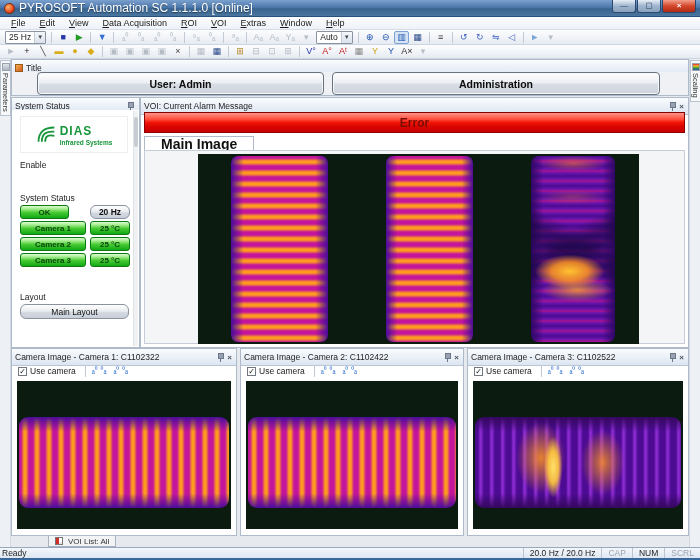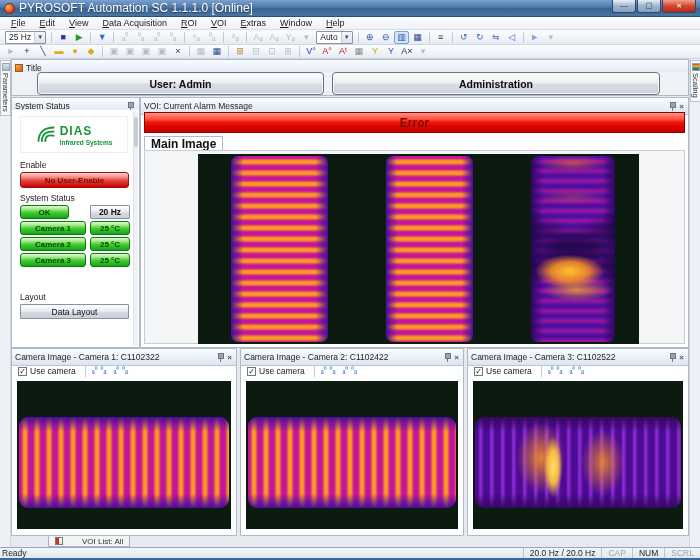--- a/index.html
+++ b/index.html
@@ -58,29 +58,29 @@
 
 #sys-panel{left:11px;top:38px;width:129px;height:251px}
 #sys-body{position:absolute;left:0;top:12px;right:0;bottom:0;background:#fff}
 #dias-logo{position:absolute;left:8px;top:6px;width:108px;height:37px;background:#fff;border:1px solid #eee;display:flex;align-items:center;justify-content:center;gap:4px}
 #dias-text .b{font-size:12px;font-weight:bold;letter-spacing:1px;color:var(--brand,#18953a);line-height:15px}
 #dias-text .s{font-size:6.5px;font-weight:bold;color:var(--brand,#18953a);text-align:right}
 .sys-label{position:absolute;left:8px;font-size:8.5px;color:#222}
 .gbtn,.rbtn,.svbtn{position:absolute;border-radius:3px;font-weight:bold;font-size:8px;display:flex;align-items:center;justify-content:center;white-space:nowrap}
 .gbtn{border:1px solid var(--green-border,#0c7a12);background:linear-gradient(180deg,rgba(255,255,255,.7),rgba(255,255,255,0) 52%),linear-gradient(180deg,var(--green-top,#8af05e),var(--green-bot,#10a912));color:var(--green-text,#07470b)}
 .rbtn{border:1px solid #9a1208;background:linear-gradient(180deg,rgba(255,255,255,.55),rgba(255,255,255,0) 52%),linear-gradient(180deg,var(--red-top,#ff9488),var(--red-bot,#cb0000));color:var(--red-text,#7c0b00)}
-.svbtn{border:1px solid #8a92a0;background:linear-gradient(180deg,#ffffff,#e8ebef 48%,#d4d9e0 58%,#c9cfda);color:#111;font-weight:normal;font-size:8.5px;border-radius:1px}
+.svbtn{border:1px solid #8a92a0;background:linear-gradient(180deg,#ffffff,#e8ebef 48%,#d4d9e0 58%,#c9cfda);color:#111;font-weight:normal;font-size:8.5px;border-radius:6px}
 .vscroll{position:absolute;right:1px;top:13px;bottom:1px;width:5px;background:#f0f1f3;border-left:1px solid #dfe2e6}
 .vscroll .thumb{position:absolute;left:0;right:0;top:6px;height:30px;background:#c8cdd4;border-radius:2px}
 
 
 #voi-panel{left:140px;top:38px;width:549px;height:251px}
 #alarm-banner{position:absolute;left:3px;right:3px;top:14px;height:21px;border:1px solid #8a0000;background:linear-gradient(180deg,var(--red-top,#ff9488) 0%,#ff5140 32%,var(--red-mid,#f31405) 50%,#d80600 72%,var(--red-bot,#cb0000) 100%);display:flex;align-items:center;justify-content:center;font-size:12px;font-weight:bold;color:var(--red-text,#7c0b00)}
 #voi-tabstrip{position:absolute;left:3px;right:3px;top:37px;height:15px;display:flex;align-items:flex-end}
-#main-image-tab{height:14px;padding:0 6px;background:#fff;border:1px solid #aeb9c9;border-bottom:none;font-size:12px;font-weight:bold;color:#111;display:flex;align-items:center}
+#main-image-tab{height:14px;padding:0 16px;background:#fff;border:1px solid #aeb9c9;border-bottom:none;font-size:14px;font-weight:bold;color:#111;display:flex;align-items:center}
 #voi-page{position:absolute;left:3px;right:3px;top:52px;bottom:3px;background:#f4f5f6;border:1px solid #c6cdd8}
 #main-image{position:absolute;left:53px;top:3px;width:441px;height:190px;background:var(--th-bg,#0b1b10)}
 .coil{position:absolute;top:2px;bottom:2px;border-radius:7px}
 .coil.normal{background:
  linear-gradient(90deg,var(--th-edge,#4a0c9a) 0%,rgba(74,12,154,0) 13%,rgba(74,12,154,0) 87%,var(--th-edge,#4a0c9a) 100%),
  repeating-linear-gradient(180deg,var(--th-body,#c4169b) 0px,var(--th-body,#c4169b) 2px,var(--th-stripe,#ff9a20) 5px,var(--th-stripe,#ff9a20) 7px,var(--th-body,#c4169b) 10px,var(--th-body,#c4169b) 11px)}
 #coil-1{left:33px;width:97px}
 #coil-2{left:188px;width:87px}
 #coil-3{left:333px;width:84px;background:
  radial-gradient(ellipse 60% 6% at 50% 4%,rgba(255,120,40,.55),rgba(255,120,40,0) 70%),
@@ -108,21 +108,21 @@
  repeating-linear-gradient(90deg,var(--th-body,#c4169b) 0px,var(--th-body,#c4169b) 2px,var(--th-stripe,#ff9a20) 5px,var(--th-stripe,#ff9a20) 7px,var(--th-body,#c4169b) 10px,var(--th-body,#c4169b) 12px)}
 .band.fault{background:
  radial-gradient(ellipse 6% 45% at 38% 55%,#ffe06a 0%,rgba(255,200,60,.9) 40%,rgba(255,200,60,0) 75%),
  radial-gradient(ellipse 16% 52% at 32% 45%,rgba(255,150,30,.85),rgba(255,150,30,0) 75%),
  radial-gradient(ellipse 14% 48% at 62% 50%,rgba(255,150,30,.8),rgba(255,150,30,0) 75%),
  linear-gradient(180deg,#35085e 0%,rgba(53,8,94,0) 16%,rgba(53,8,94,0) 84%,#35085e 100%),
  repeating-linear-gradient(90deg,var(--th-cold,#4c0b92) 0px,var(--th-cold,#4c0b92) 3px,#8a2ad0 5px,#8a2ad0 6px,var(--th-cold,#4c0b92) 9px,var(--th-cold,#4c0b92) 11px)}
 
 
 #voi-list-row{position:absolute;left:11px;top:477px;width:678px;height:11px;background:#e6e9ee}
-#voi-list-tab{position:absolute;left:37px;top:0;height:11px;padding:0 6px;background:#f2f3f5;border:1px solid #a9b2bf;border-top:none;display:flex;align-items:center;gap:19px;font-size:8px;color:#333}
+#voi-list-tab{position:absolute;left:37px;top:0;height:11px;padding:0 6px;background:#f2f3f5;border:1px solid #a9b2bf;border-top:none;display:flex;align-items:center;gap:5px;font-size:8px;color:#333}
 #voi-list-icon{width:8px;height:8px;background:#fff;border:1px solid #777;box-shadow:inset 3px 0 0 #d03028,inset 0 -2px 0 #e8e8e8}
 #statusbar{position:absolute;left:0;top:547px;width:700px;height:13px;background:linear-gradient(180deg,#f4f7fb,#dfe7f2);border-top:1px solid #98a8bf;border-bottom:2px solid #3a679c;display:flex;align-items:center;font-size:8.5px;color:#222}
 #status-ready{padding-left:2px;flex:1}
 .scell{border-left:1px solid #b9c3d0;height:100%;display:flex;align-items:center;padding:0 6px;white-space:nowrap}
 .scell.dim{color:#9aa4b2}
 </style>
 </head>
 <body>
 
 <div id="win">
@@ -268,37 +268,36 @@
               <path d="M7 20 C7 11, 12 7, 22 8"></path>
               <path d="M11 20 C11 14, 14 11, 22 13"></path>
             </g>
           </svg>
           <span id="dias-text">
             <div class="b">DIAS</div>
             <div class="s">Infrared Systems</div>
           </span>
         </div>
         <span class="sys-label" style="top:50px">Enable</span>
-        <div class="rbtn" style="left:8px;top:62px;width:109px;height:16px">No User-Enable</div>
         <span class="sys-label" style="top:83px">System Status</span>
 
         <div class="gbtn" style="left:8px;top:95px;width:49px;height:14px">OK</div>
         <div class="svbtn" style="left:78px;top:95px;width:40px;height:14px;font-weight:bold">20 Hz</div>
 
         <div class="gbtn" style="left:8px;top:111px;width:66px;height:14px">Camera 1</div>
         <div class="gbtn" style="left:78px;top:111px;width:40px;height:14px">25 °C</div>
 
         <div class="gbtn" style="left:8px;top:127px;width:66px;height:14px">Camera 2</div>
         <div class="gbtn" style="left:78px;top:127px;width:40px;height:14px">25 °C</div>
 
         <div class="gbtn" style="left:8px;top:143px;width:66px;height:14px">Camera 3</div>
         <div class="gbtn" style="left:78px;top:143px;width:40px;height:14px">25 °C</div>
 
         <span class="sys-label" style="top:182px">Layout</span>
-        <div class="svbtn" style="left:8px;top:194px;width:109px;height:15px">Data Layout</div>
+        <div class="svbtn" style="left:8px;top:194px;width:109px;height:15px">Main Layout</div>
       </div>
       <div class="vscroll">
           <span class="thumb"></span>
         </div>
     </div>
 
     <div id="voi-panel" class="panel">
       <div class="phead">
         <span>VOI: Current Alarm Message</span>
         <span class="sp"></span>

